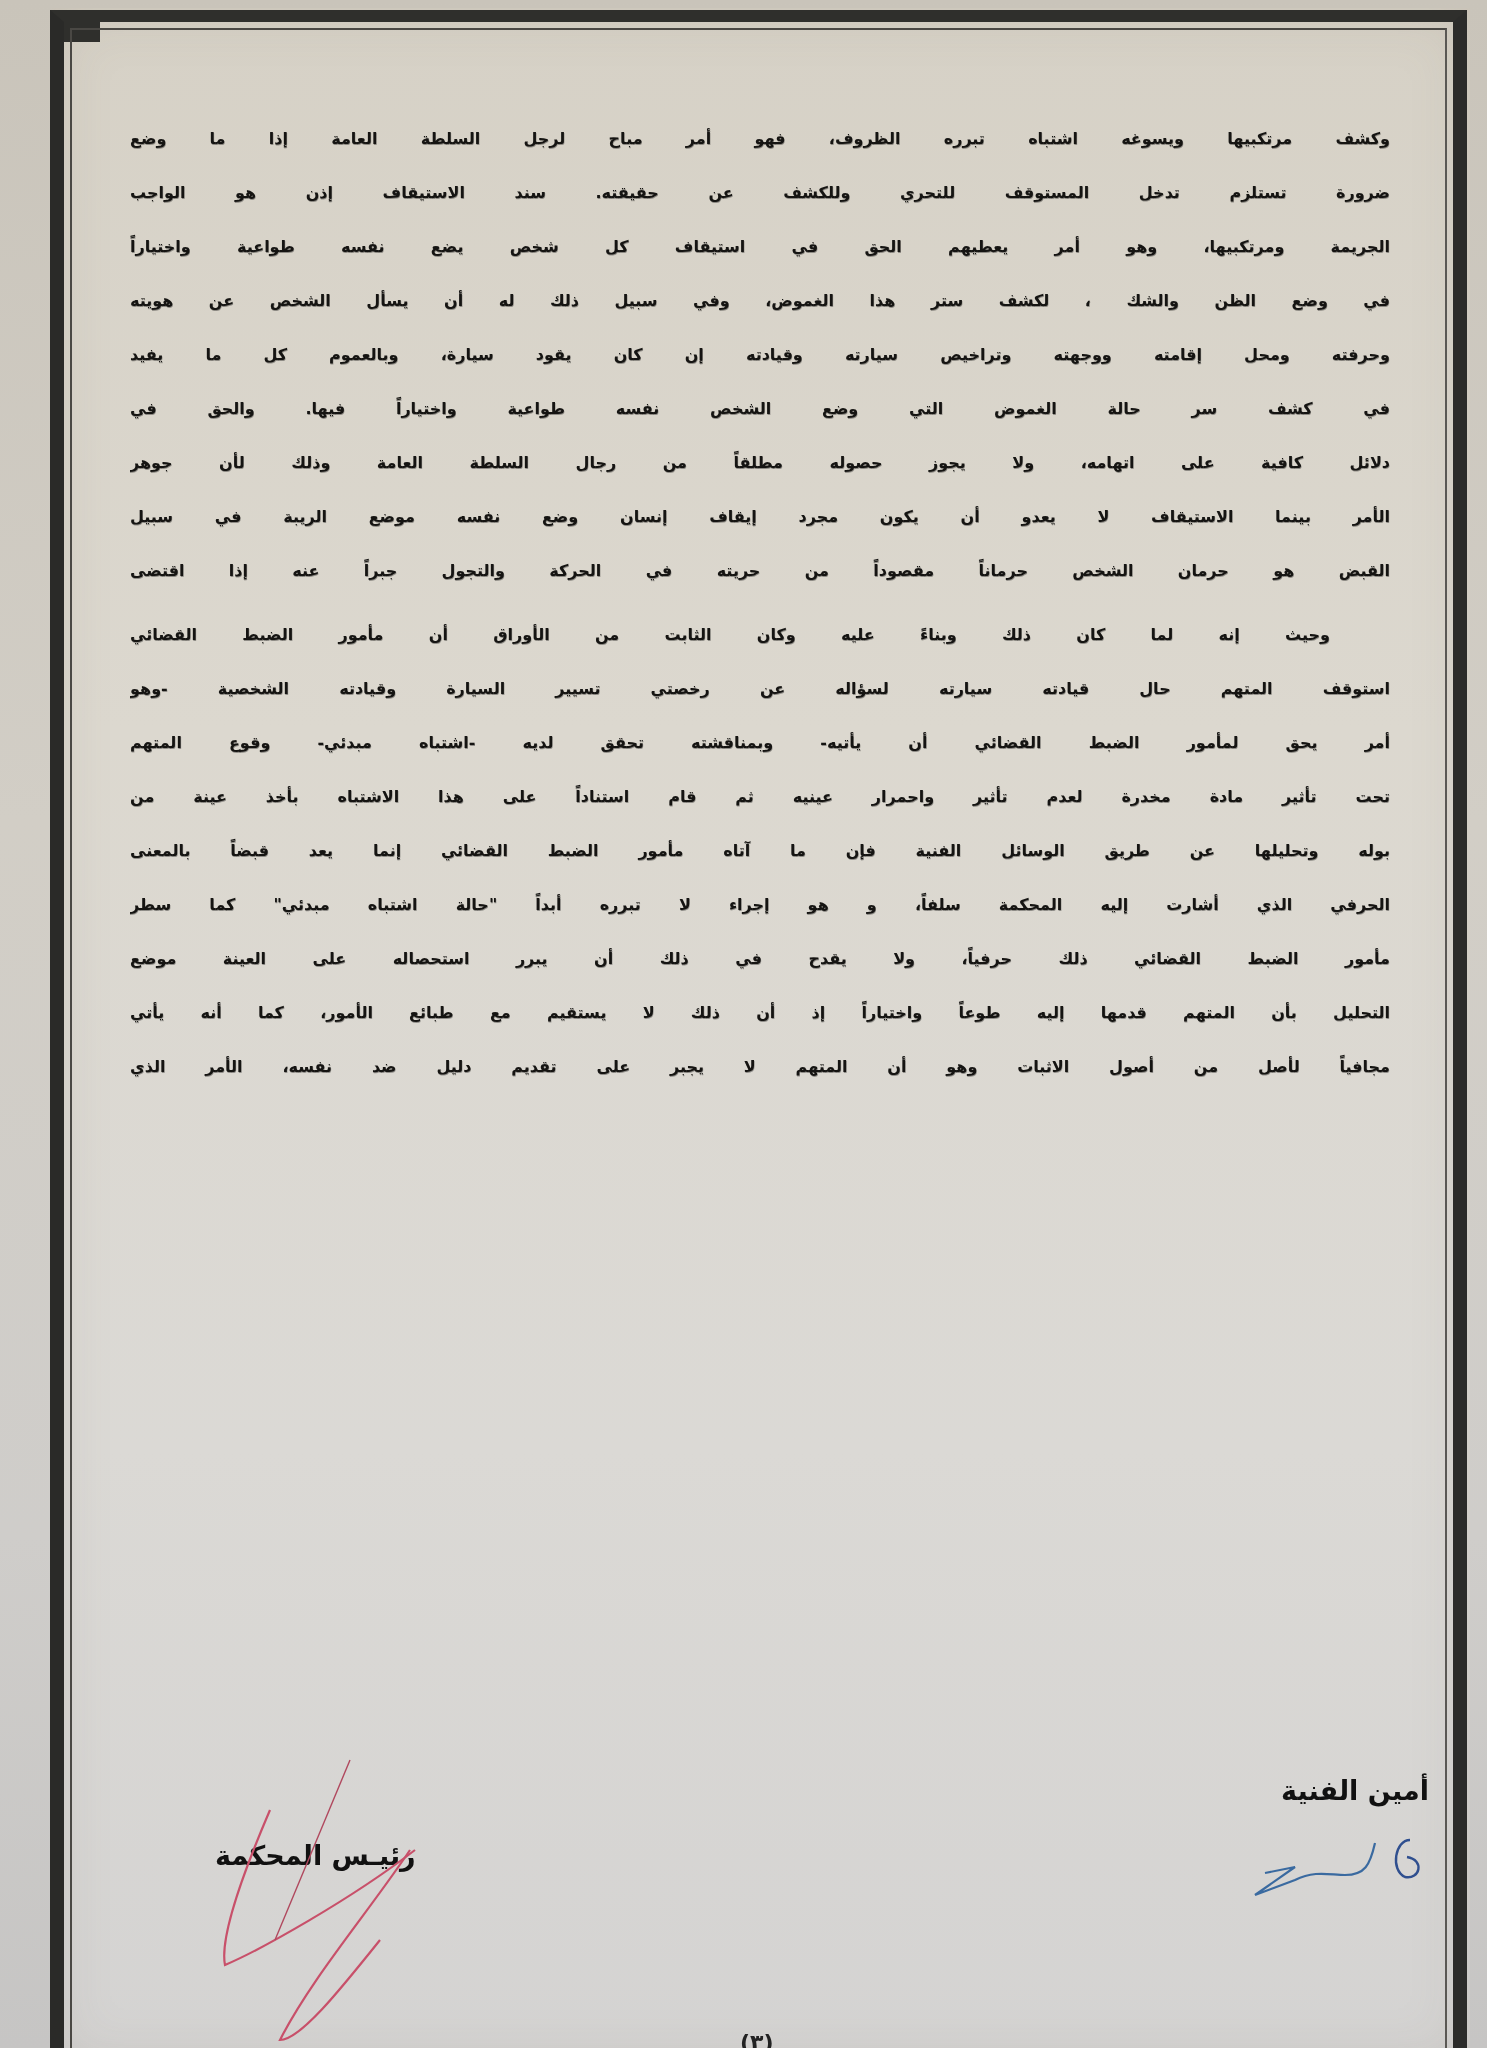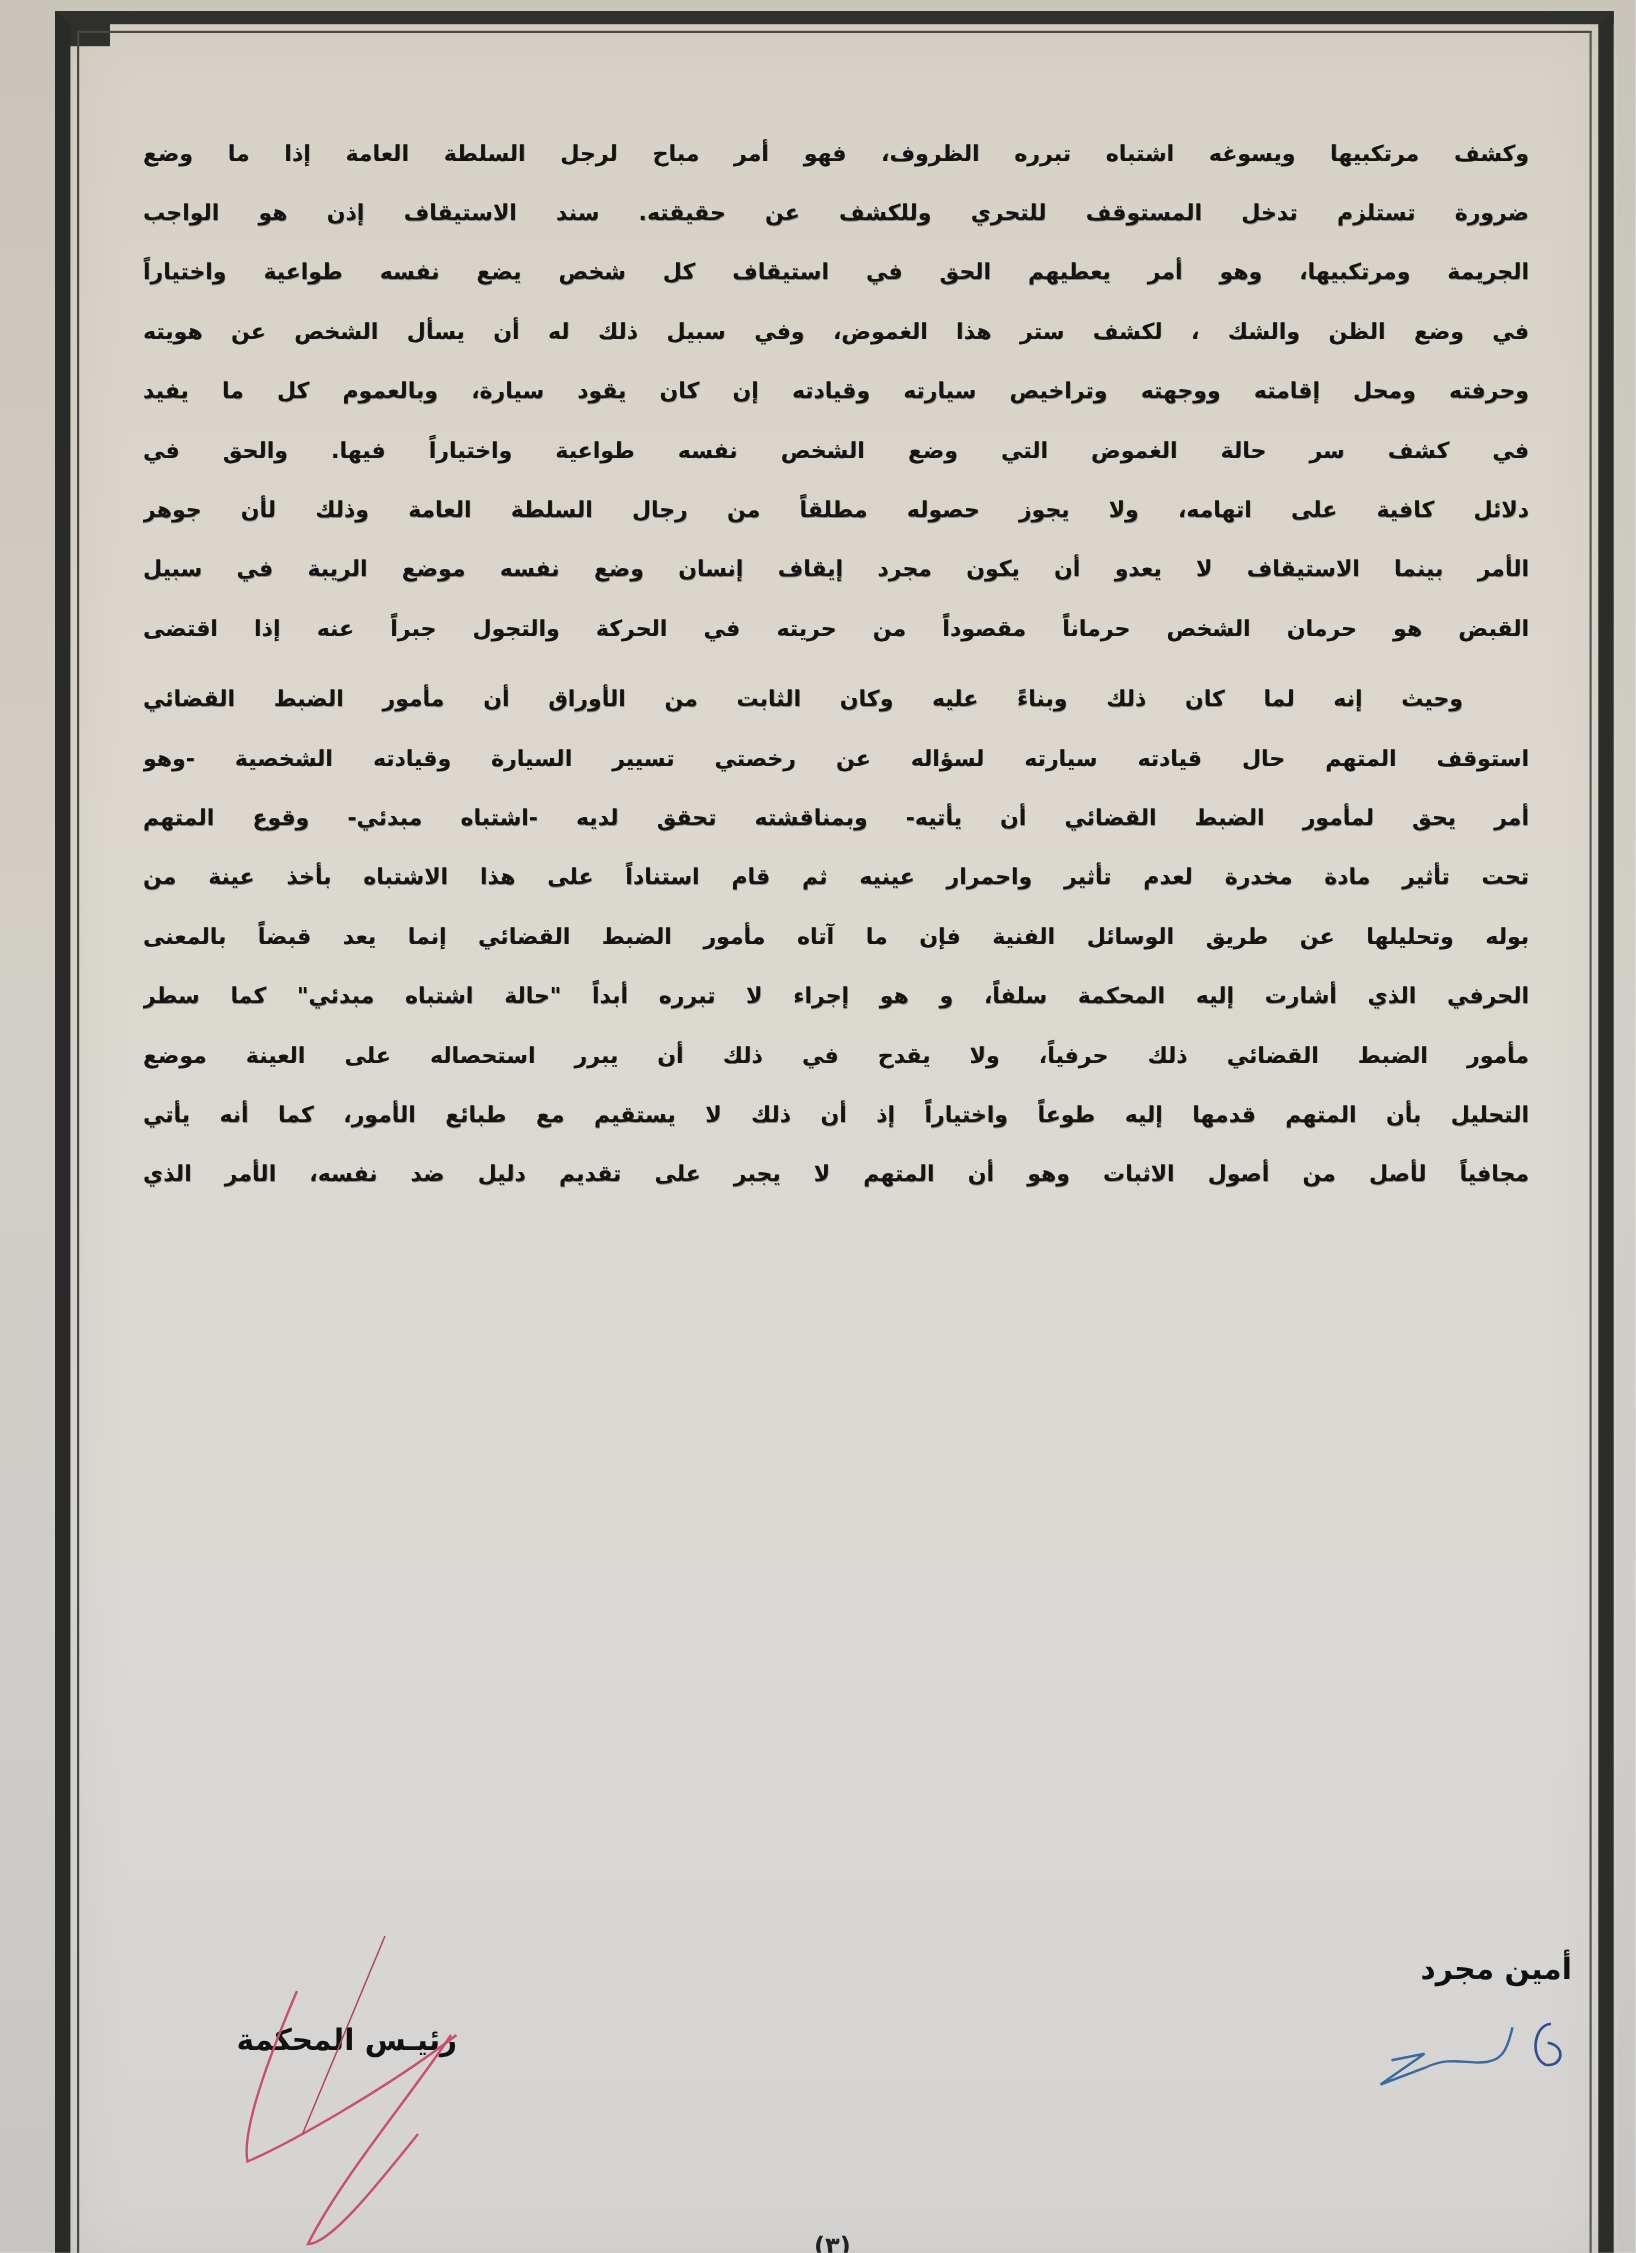--- a/index.html
+++ b/index.html
@@ -58,21 +58,21 @@
       top: 112px;
       width: 1260px;
       direction: rtl;
       text-align: justify;
       text-align-last: justify;
       color: #151412;
     }
     .line {
       font-family: "DejaVu Sans", sans-serif;
       font-weight: bold;
-      font-size: 20px;
+      font-size: 16px;
       height: 54px;
       line-height: 54px;
       white-space: nowrap;
       overflow: hidden;
       letter-spacing: -0.3px;
       text-shadow: 0.5px 0.5px 0 rgba(0,0,0,0.35);
     }
     .line.last {
       text-align-last: right;
     }
@@ -141,21 +141,21 @@
     <div class="line">أمر يحق لمأمور الضبط القضائي أن يأتيه- وبمناقشته تحقق لديه -اشتباه مبدئي- وقوع المتهم</div>
     <div class="line">تحت تأثير مادة مخدرة لعدم تأثير واحمرار عينيه ثم قام استناداً على هذا الاشتباه بأخذ عينة من</div>
     <div class="line">بوله وتحليلها عن طريق الوسائل الفنية فإن ما آتاه مأمور الضبط القضائي إنما يعد قبضاً بالمعنى</div>
     <div class="line">الحرفي الذي أشارت إليه المحكمة سلفاً، و هو إجراء لا تبرره أبداً "حالة اشتباه مبدئي" كما سطر</div>
     <div class="line">مأمور الضبط القضائي ذلك حرفياً، ولا يقدح في ذلك أن يبرر استحصاله على العينة موضع</div>
     <div class="line">التحليل بأن المتهم قدمها إليه طوعاً واختياراً إذ أن ذلك لا يستقيم مع طبائع الأمور، كما أنه يأتي</div>
     <div class="line">مجافياً لأصل من أصول الاثبات وهو أن المتهم لا يجبر على تقديم دليل ضد نفسه، الأمر الذي</div>
   </div>
 </div>
 
-<div class="sign-block sign-clerk">أمين مجرد</div>
+<div class="sign-block sign-clerk">أمين الفنية</div>
 <div class="sign-block sign-president">رئيـس المحكمة</div>
 
 <svg class="handwriting-svg" style="left:200px; top:1740px;" width="360" height="310" viewBox="0 0 360 310">
   <path d="M 70 70 C 40 140, 20 200, 25 225 C 60 210, 150 160, 215 110" fill="none" stroke="#c8506a" stroke-width="2.2"></path>
   <path d="M 210 110 C 170 170, 110 240, 80 300 C 100 300, 140 250, 180 200" fill="none" stroke="#c8506a" stroke-width="2.2"></path>
   <path d="M 75 200 L 150 20" fill="none" stroke="#b0485e" stroke-width="1.4"></path>
 </svg>
 
 <svg class="handwriting-svg" style="left:1235px; top:1825px;" width="200" height="80" viewBox="0 0 200 80">
   <path d="M 175 15 C 160 15, 155 45, 170 52 C 185 55, 190 35, 172 32" fill="none" stroke="#2f4f8f" stroke-width="2.4"></path>

